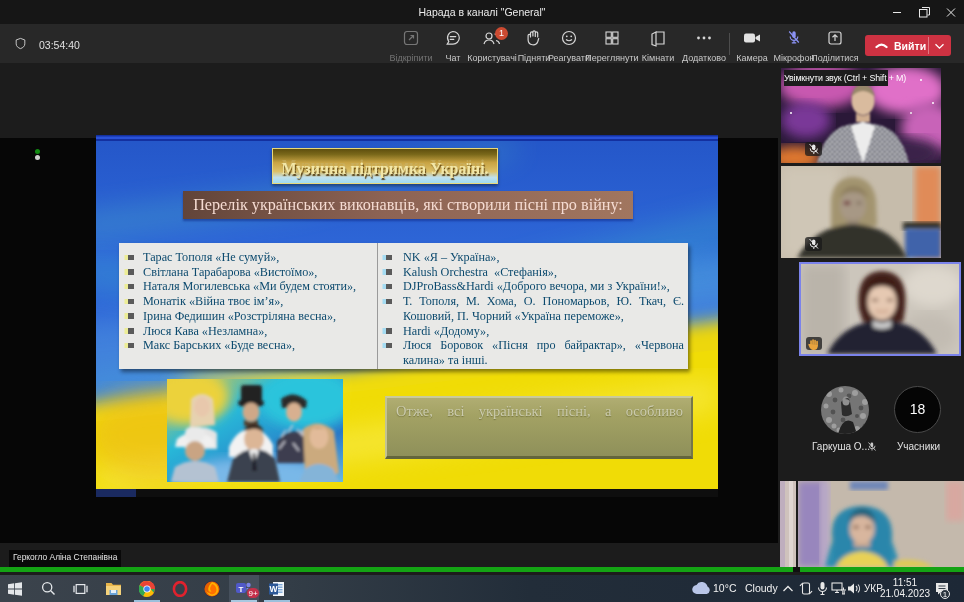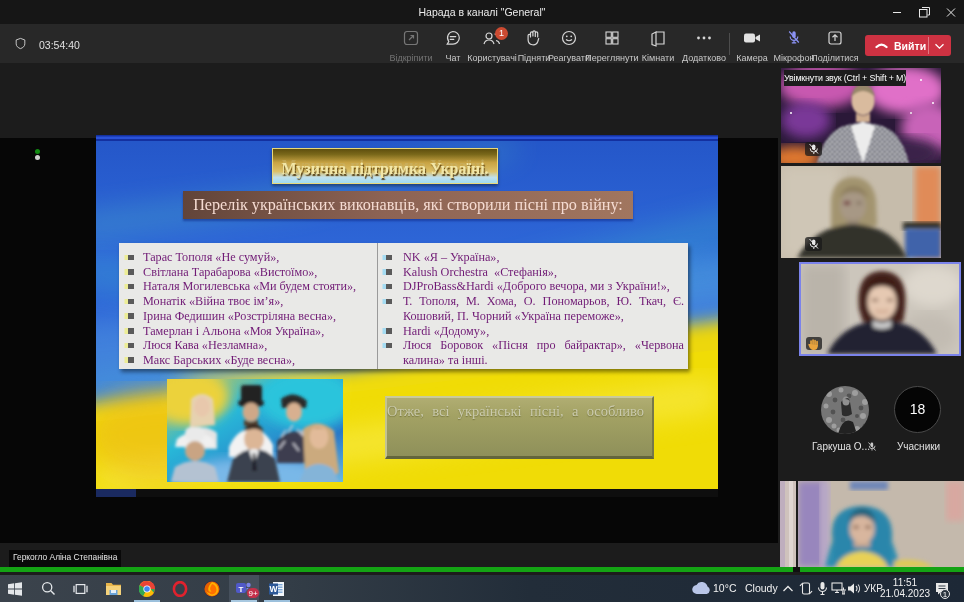--- a/index.html
+++ b/index.html
@@ -27,54 +27,54 @@
      border:1px solid #e8d87a; box-shadow:0 2px 3px rgba(0,0,0,.4);
      text-align:center; }
   #titlebox span { font-family:"Liberation Serif",serif; font-weight:bold; font-size:16px; color:#f2e7a8; text-shadow:0 -3px 0 rgba(200,180,110,.5), 1px 1.5px 1px rgba(70,45,0,.85); line-height:40px; }
   #subbar { left:87px; top:56px; width:450px; height:28px;
      background:linear-gradient(100deg,#614439 0%,#8d6354 45%,#a1765f 100%);
      box-shadow:0 2px 2px rgba(10,30,120,.5); text-align:center; }
   #subbar span { font-family:"Liberation Serif",serif; font-size:16.2px; color:#f5dbd2; line-height:28px; }
   #listbox { left:23px; top:108px; width:569px; height:126px; background:#e9e9e7;
      box-shadow:2px 3px 4px rgba(0,0,0,.45); }
   #coldiv { left:258px; top:0; width:1px; height:126px; background:#9a9a9a; position:absolute; }
-  .col { position:absolute; top:7px; font-family:"Liberation Serif",serif; font-size:12.2px; color:#701a75; line-height:14.7px; }
+  .col { position:absolute; top:7px; font-family:"Liberation Serif",serif; font-size:12.2px; color:#0c4a6e; line-height:14.7px; }
   #colL { left:1px; width:250px; }
   #colR { left:259px; width:306px; }
   #colR .li { padding-left:25px; }
   .li { position:relative; padding-left:23px; }
   .li::before { content:""; position:absolute; left:8px; top:4.5px; width:5.5px; height:5.5px; background:#5a5a5a; }
   #colL .li::before { box-shadow:-3.5px 0 0 #eded96; }
   #colR .li::before { box-shadow:-3.5px 0 0 #a5dcf2; }
   .jl { text-align:justify; text-align-last:justify; }
 
   #photo { left:71px; top:244px; width:176px; height:103px; }
-  #greenbox { left:289px; top:261px; width:269px; height:63px;
+  #greenbox { left:289px; top:261px; width:308px; height:63px;
      background:linear-gradient(180deg,#b0ad72 0%,#a3a264 30%,#8f905a 100%);
      border-top:2px solid #caca9a; border-left:2px solid #c2c292;
      border-bottom:3px solid #63653c; border-right:2px solid #75774a;
-     padding:4px 8px 0 0; }
+     padding:4px 8px 0 9px; }
   #greenbox div { font-family:"Liberation Serif",serif; font-size:14.5px; color:#cbcbae; line-height:19.5px; text-align:justify; text-shadow:0 1px 1px rgba(90,90,40,.6); }
 
   
   #nametag { left:9px; top:550px; height:22px; background:#090909; color:#e6e6e6; font-size:8.4px; line-height:15px; padding:0 4px; white-space:nowrap; }
   #greenbar { left:0; top:567px; width:964px; height:5px; background:#14a314; }
   #greenbargap { left:793px; top:567px; width:7px; height:5px; background:#101010; }
   #taskbar { left:0; top:575px; width:964px; height:27px; background:linear-gradient(90deg,#3b434c 0%,#333d47 30%,#222d39 55%,#1d2836 100%); }
   .tktxt { position:absolute; color:#f2f2f2; }
 
   
   .tile { position:absolute; overflow:hidden; background:#222; }
   #tile1 { left:781px; top:68px; width:160px; height:95px; }
   #tile2 { left:781px; top:166px; width:160px; height:92px; }
   #tile3b { left:799px; top:262px; width:162px; height:94px; border:2px solid #7b83eb; background:#000; }
   #tile3 { left:0px; top:0px; width:158px; height:90px; }
   #tile4 { left:798px; top:481px; width:166px; height:86px; }
   #sliver { left:780px; top:481px; width:16px; height:86px; }
-  #tooltip { left:784px; top:70px; width:122px; height:16px; background:#1d1d1d; color:#fff; font-size:8.9px; letter-spacing:-0.15px; line-height:16px; text-align:center; white-space:nowrap; z-index:5; }
+  #tooltip { left:784px; top:70px; width:104px; height:16px; background:#1d1d1d; color:#fff; font-size:8.9px; letter-spacing:-0.15px; line-height:16px; text-align:center; white-space:nowrap; z-index:5; }
   .micoff { position:absolute; width:17px; height:14px; background:rgba(25,25,25,.75); border-radius:3px; }
   #av1 { left:821px; top:386px; width:48px; height:48px; border-radius:50%; overflow:hidden; }
   #av2 { left:894px; top:386px; width:47px; height:47px; border-radius:50%; background:#050505; border:1px solid #4a4a4a; color:#fff; font-size:14px; text-align:center; line-height:45px; }
   .avlbl { position:absolute; color:#e2e2e2; font-size:10px; }
 </style>
 </head>
 <body>
 
 <div class="abs" id="titlebar"></div>
 <div class="abs" id="titletext">Нарада в каналі "General"</div>
@@ -235,21 +235,20 @@
   <div class="abs" id="subbar"><span>Перелік українських виконавців, які створили пісні про війну:</span></div>
 
   <div class="abs" id="listbox">
     <div id="coldiv"></div>
     <div class="col" id="colL">
       <div class="li">Тарас Тополя «Не сумуй»,</div>
       <div class="li">Світлана Тарабарова «Вистоїмо»,</div>
       <div class="li">Наталя Могилевська «Ми будем стояти»,</div>
       <div class="li">Монатік «Війна твоє ім’я»,</div>
       <div class="li">Ірина Федишин «Розстріляна весна»,</div>
-      <div class="li">Тамерлан і Альона «Моя Україна»,</div>
       <div class="li">Люся Кава «Незламна»,</div>
       <div class="li">Макс Барських «Буде весна»,</div>
     </div>
     <div class="col" id="colR">
       <div class="li">NK «Я – Україна»,</div>
       <div class="li">Kalush Orchestra&nbsp; «Стефанія»,</div>
       <div class="li">DJProBass&amp;Hardi «Доброго вечора, ми з України!»,</div>
       <div class="li">
           <div class="jl">Т.&nbsp;Тополя, М.&nbsp;Хома, О.&nbsp;Пономарьов, Ю.&nbsp;Ткач,&nbsp;Є.</div>
           <div>Кошовий, П. Чорний «Україна переможе»,</div>

